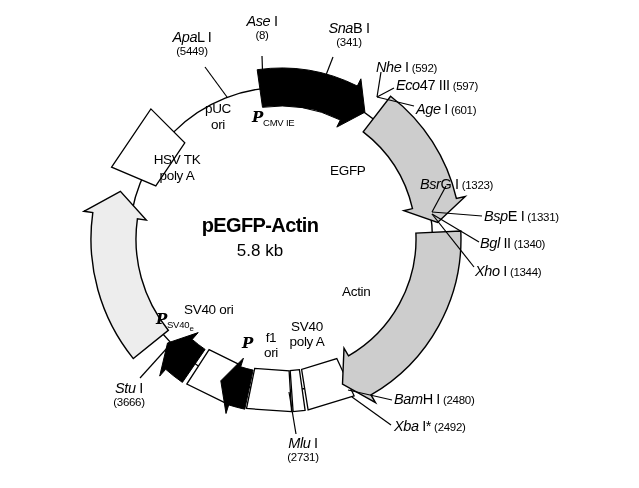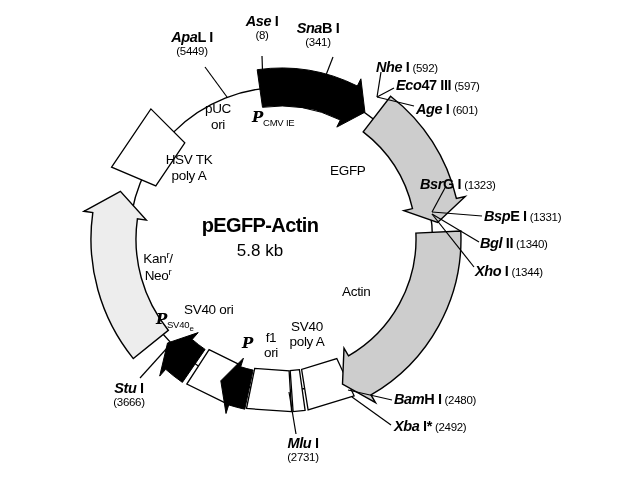--- a/index.html
+++ b/index.html
@@ -1,20 +1,20 @@
 <!DOCTYPE html>
 <html><head>
 <meta charset="utf-8">
 <style>
   html,body{margin:0;padding:0;background:#ffffff;}
   body{width:639px;height:488px;font-family:"Liberation Sans",sans-serif;color:#000;}
   #canvas{position:relative;width:639px;height:488px;background:#fff;overflow:hidden;}
   #plasmid-svg{position:absolute;left:0;top:0;}
   .site{position:absolute;white-space:nowrap;line-height:15px;}
-  .site .sn{font-weight:bold;font-size:14.5px;letter-spacing:-0.4px;text-align:center;}
+  .site .sn{font-weight:normal;font-size:14.5px;letter-spacing:-0.4px;text-align:center;}
   .site .sn i{font-style:italic;}
   .site .sp{font-size:11.5px;margin-left:3px;letter-spacing:-0.3px;}
   .site.stack{text-align:center;}
   .site.stack .sn{display:block;line-height:15px;}
   .site.stack .sp{display:block;margin-left:0;line-height:13px;}
   .feat{position:absolute;font-size:13.5px;letter-spacing:-0.3px;line-height:15.5px;white-space:nowrap;}
   .feat.ctr{text-align:center;}
   .psym{font-family:"DejaVu Serif",serif;font-style:italic;font-weight:bold;font-size:15px;}
   .sub{font-size:9.5px;position:relative;top:4px;letter-spacing:-0.2px;}
   .subsub{font-size:8px;position:relative;top:7px;}
@@ -59,21 +59,21 @@
 
   <div id="site-labels">
       <div class="site stack" style="left: 147px; top: 30px; width: 90px;">
         <span class="sn"><i>Apa</i><span>L I</span></span>
         <span class="sp">(5449)</span>
       </div>
       <div class="site stack" style="left: 227px; top: 14px; width: 70px;">
         <span class="sn"><i>Ase</i><span> I</span></span>
         <span class="sp">(8)</span>
       </div>
-      <div class="site stack" style="left: 283px; top: 21px; width: 70px;">
+      <div class="site stack" style="left: 314px; top: 21px; width: 70px;">
         <span class="sn"><i>Sna</i><span>B I</span></span>
         <span class="sp">(341)</span>
       </div>
       <div class="site" style="left: 376px; top: 59px;"><span class="sn"><i>Nhe</i><span> I</span></span><span class="sp">(592)</span></div>
       <div class="site" style="left: 396px; top: 77px;"><span class="sn"><i>Eco</i><span>47 III</span></span><span class="sp">(597)</span></div>
       <div class="site" style="left: 416px; top: 101px;"><span class="sn"><i>Age</i><span> I</span></span><span class="sp">(601)</span></div>
       <div class="site" style="left: 420px; top: 176px;"><span class="sn"><i>Bsr</i><span>G I</span></span><span class="sp">(1323)</span></div>
       <div class="site" style="left: 484px; top: 208px;"><span class="sn"><i>Bsp</i><span>E I</span></span><span class="sp">(1331)</span></div>
       <div class="site" style="left: 480px; top: 235px;"><span class="sn"><i>Bgl</i><span> II</span></span><span class="sp">(1340)</span></div>
       <div class="site" style="left: 475px; top: 263px;"><span class="sn"><i>Xho</i><span> I</span></span><span class="sp">(1344)</span></div>
@@ -87,37 +87,33 @@
         <span class="sn"><i>Stu</i><span> I</span></span>
         <span class="sp">(3666)</span>
       </div>
     </div>
 
   <div class="feat ctr" style="left:197px;top:101px;width:42px;">
     <div>pUC</div>
     <div>ori</div>
   </div>
 
-  <div class="feat ctr" style="left:152px;top:152px;width:74px;">
+  <div class="feat ctr" style="left:140px;top:152px;width:74px;">
     <div>HSV TK</div>
     <div>poly A</div>
   </div>
 
   <div class="feat" style="left:252px;top:110px;">
     <span class="psym">P</span><span class="sub">CMV IE</span>
   </div>
 
   <div class="feat" style="left:330px;top:163px;">EGFP</div>
 
   <div class="feat" style="left:342px;top:284px;">Actin</div>
 
-  <div class="feat ctr" style="left:127px;top:251px;width:62px;line-height:16px;">
-    <div><span>Kan</span><span class="supr">r</span><span>/</span></div>
-    <div><span>Neo</span><span class="supr">r</span></div>
-  </div>
 
   <div class="feat" style="left:184px;top:302px;">SV40 ori</div>
 
   <div class="feat" style="left:156px;top:312px;">
     <span class="psym">P</span><span class="sub">SV40</span><span class="subsub">e</span>
   </div>
 
   <div class="feat" style="left:242px;top:336px;">
     <span class="psym">P</span>
   </div>

